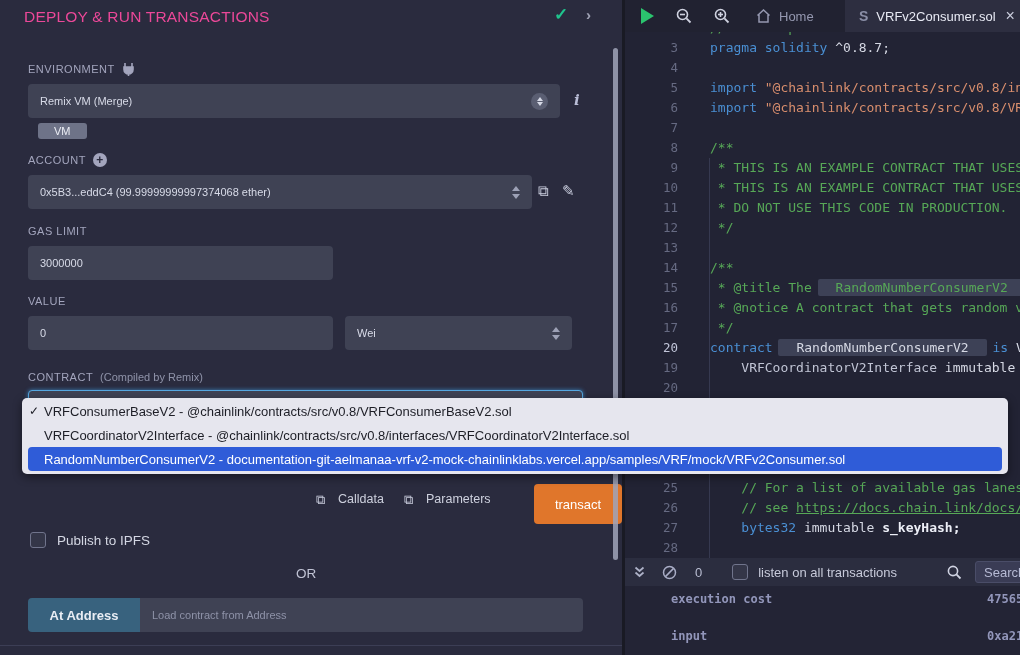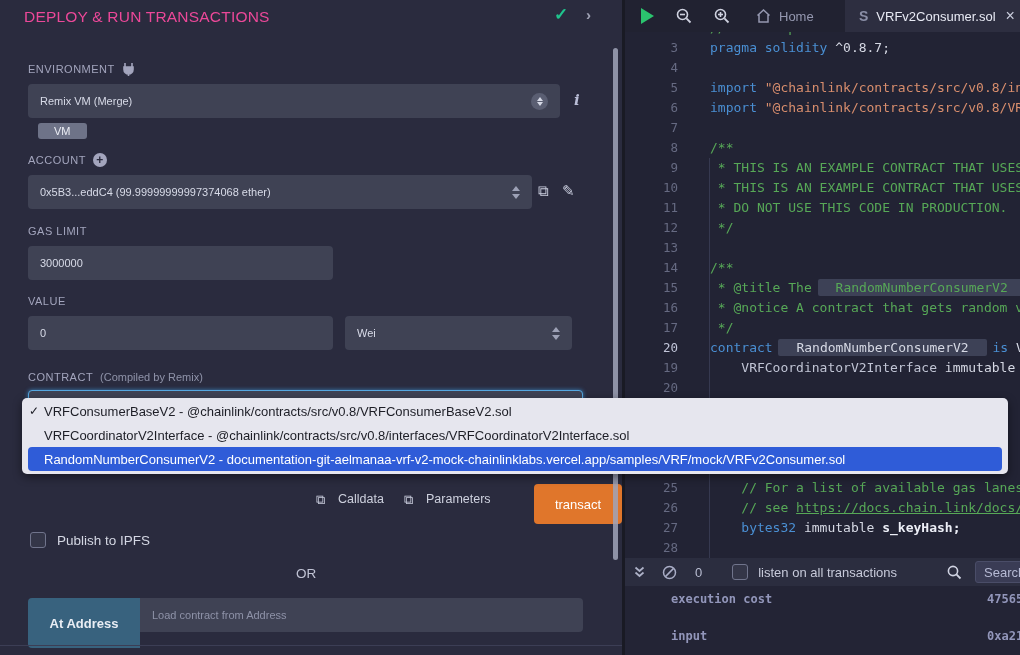--- a/index.html
+++ b/index.html
@@ -44,21 +44,21 @@
   .opt{ height:24px; display:flex; align-items:center; padding-left:22px; position:relative; white-space:nowrap; overflow:hidden; }
   .opt .chk{ position:absolute; left:7px; font-size:12px; color:#1d1e26; }
   .opt.selected{ background:#2f5cd8; color:#ffffff; margin:0 6px; padding-left:16px; border-radius:4px; }
 
   .copy-glyph{ font-size:13px; color:#c8ccdc; }
   .action-lbl{ font-size:12.5px; color:#ced1de;text-align:right; }
   .btn-transact{ position:absolute; left:495px; top:484px; width:88px; height:40px; background:#e0762b;
                  border-radius:4px; color:#ffffff; font-size:13px; display:flex; align-items:center; justify-content:center;margin-left:39px; }
   .checkbox{ width:16px;height:16px;border:1px solid #70748c;border-radius:3px;background:#343648; }
   .or{ position:absolute; left:0; width:612px; text-align:center; top:566px; font-size:13.5px; color:#c0c3d4; }
-  .btn-ataddr{ position:absolute; left:28px; top:598px; width:112px; height:50px; background:#38627e;
+  .btn-ataddr{ position:absolute; left:28px; top:598px; width:112px; height:34px; background:#38627e;
                border-radius:4px 0 0 4px; color:#e9edf4; font-size:13px; font-weight:bold;
                display:flex; align-items:center; justify-content:center; }
   .ataddr-inp{ left:140px; top:598px; width:443px; border-radius:0 4px 4px 0; color:#8e92a8; }
   .divider{ position:absolute; left:0; top:645px; width:622px; height:1px; background:#3c3e55; }
   .lscroll{ position:absolute; left:613px; top:48px; width:5px; height:512px; background:#a0a4b8; border-radius:3px; opacity:.85; }
 
   
   .editor{ position:absolute; left:622px; top:0; width:398px; height:655px; background:#222334;
            border-left:3px solid #191a24; overflow:hidden; }
   .tabbar{ position:absolute; left:0; top:0; width:398px; height:32px; background:#212231; z-index:10;

